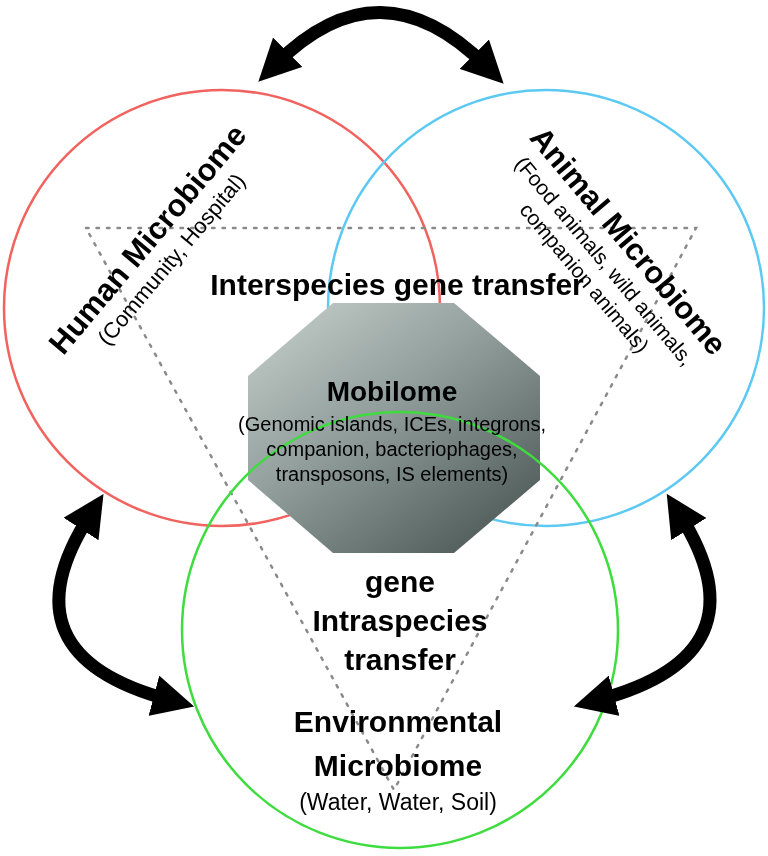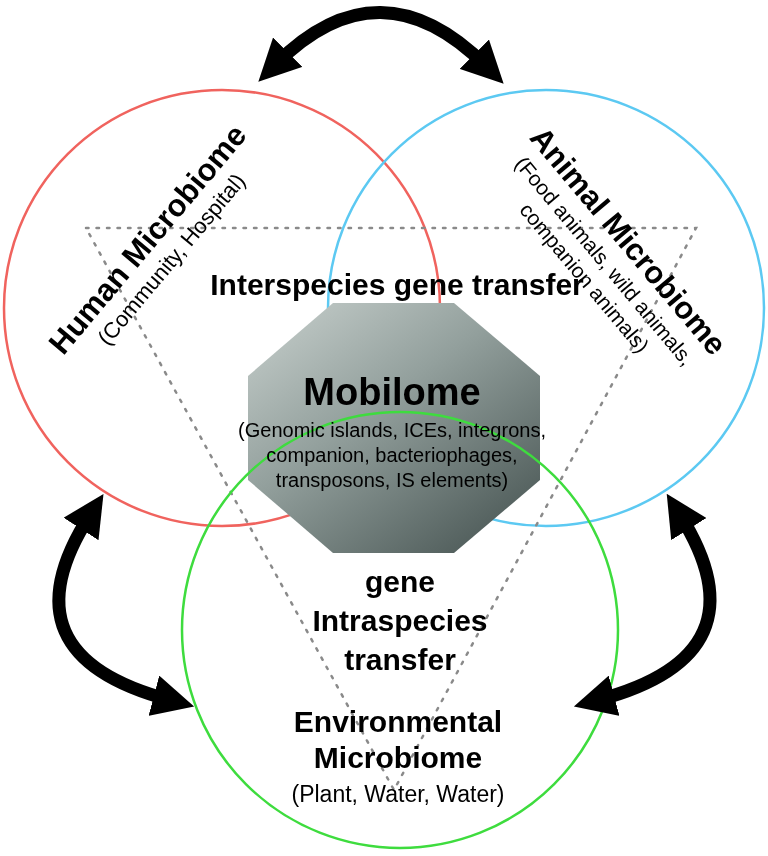--- a/index.html
+++ b/index.html
@@ -44,34 +44,35 @@
     font-size: 21px;
     font-weight: normal;
     line-height: 1.25;
   }
   .transfer-label {
     font-size: 30px;
     font-weight: bold;
     line-height: 1.3;
   }
   .mobilome-title {
-    font-size: 38px;
+    font-size: 28px;
     font-weight: bold;
     line-height: 1.1;
     margin-bottom: 4px;
   }
   .mobilome-line {
     font-size: 20px;
     font-weight: normal;
     line-height: 1.25;
   }
   .env-title {
     font-size: 30px;
     font-weight: bold;
     line-height: 1.2;
+    margin-top: 8px;
   }
   .env-subtitle {
     font-size: 23px;
     font-weight: normal;
     line-height: 1.3;
     margin-top: 4px;
   }
 </style>
 </head>
 <body>
@@ -126,16 +127,16 @@
 
   <div class="label-block centered transfer-label" style="left:400px; top:620px;">
     <div>gene</div>
     <div>Intraspecies</div>
     <div>transfer</div>
   </div>
 
   <div class="label-block centered" style="left:398px; top:757px;">
     <div class="env-title">Environmental</div>
     <div class="env-title">Microbiome</div>
-    <div class="env-subtitle">(Plant, Water, Water)</div>
+    <div class="env-subtitle">(Water, Water, Soil)</div>
   </div>
 
 </div>
 
 </body></html>

